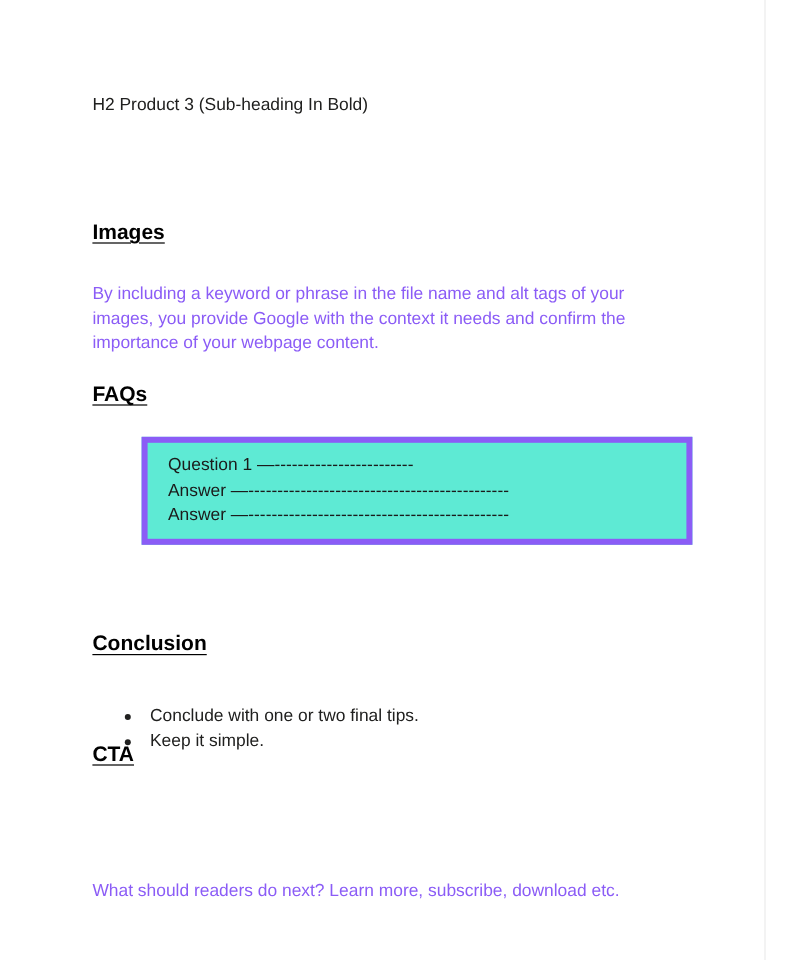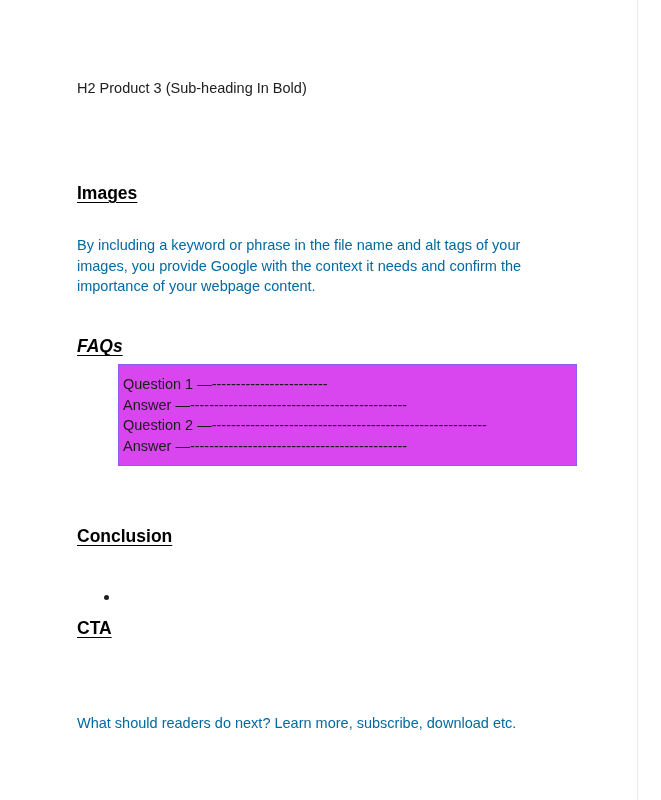--- a/index.html
+++ b/index.html
@@ -62,46 +62,46 @@
     font-weight: bold;
     line-height: 22px;
     color: #000000;
     text-decoration: underline;
     text-underline-offset: 3px;
     text-align: right;
   }
   h2.section-heading > span { display: inline; }
 
   .h-images      { top: 182px; }
-  .h-faqs        { top: 335px; font-style: italic; }
+  .h-faqs        { top: 317px; }
   .h-conclusion  { top: 525px; }
   .h-cta         { top: 617px; }
 
   p.body-text {
     position: absolute;
     left: 0;
     margin: 0;
     width: 482px;
     font-size: 14.5px;
     line-height: 20.5px;
-    color: #0369a1;
+    color: #8b5cf6;
   }
   .p-images { top: 235px; }
-  .p-cta    { top: 713px; width: 500px; }
+  .p-cta    { top: 733px; width: 500px; }
 
   
   .faq-box {
     position: absolute;
     left: 41px;
     top: 364px;
     width: 459px;
     box-sizing: border-box;
-    background: #d946ef;
-    border: 1px solid #8b5cf6;
-    padding: 9px 0 9px 4px;
+    background: #5eead4;
+    border: 5px solid #8b5cf6;
+    padding: 9px 0 9px 17px;
   }
   .faq-line {
     font-size: 14.5px;
     line-height: 20.5px;
     color: #1b1b1b;
     white-space: nowrap;
     overflow: hidden;
   }
 
   
@@ -145,31 +145,35 @@
 
     <p class="body-text p-images">By including a keyword or phrase in the file name and alt tags of your images, you provide Google with the context it needs and confirm the importance of your webpage content.</p>
 
     <h2 class="section-heading h-faqs">
       <span>FAQs</span>
     </h2>
 
     <div class="faq-box">
       <div class="faq-line">Question 1 —------------------------</div>
       <div class="faq-line">Answer —---------------------------------------------</div>
-      <div class="faq-line">Question 2  —---------------------------------------------------------</div>
       <div class="faq-line">Answer —---------------------------------------------</div>
     </div>
 
     <h2 class="section-heading h-conclusion">
       <span>Conclusion</span>
     </h2>
 
     <ul class="bullet-list">
       <li>
         <span class="bullet-dot"></span>
+        <span>Conclude with one or two final tips.</span>
+      </li>
+      <li>
+        <span class="bullet-dot"></span>
+        <span>Keep it simple.</span>
       </li>
     </ul>
 
     <h2 class="section-heading h-cta">
       <span>CTA</span>
     </h2>
 
     <p class="body-text p-cta">What should readers do next? Learn more, subscribe, download etc.</p>
 
   </div>

